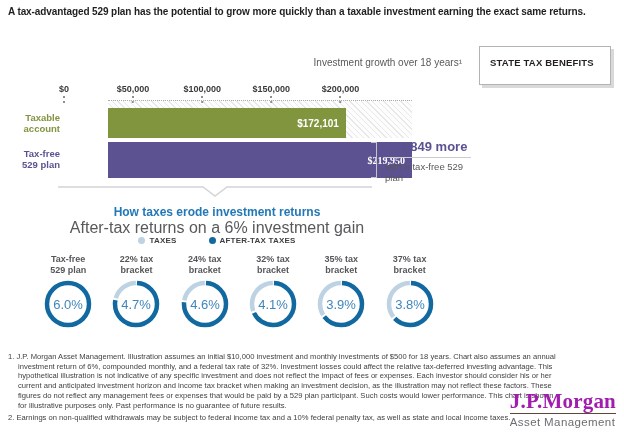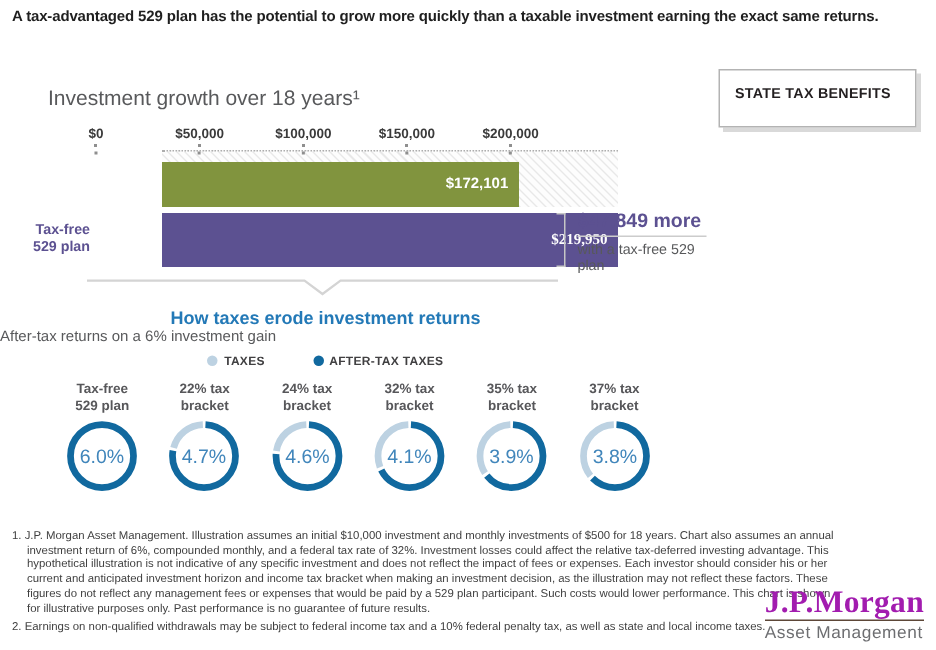--- a/index.html
+++ b/index.html
@@ -6,22 +6,22 @@
   body { background:#fff; }
   .page { position:relative; width:624px; height:433px; background:#ffffff;
           font-family:"Liberation Sans", sans-serif; overflow:hidden; }
 
   .headline { position:absolute; left:8px; top:6px; width:600px;
               font-size:10px; font-weight:bold; color:#1f1f1f; letter-spacing:-0.1px; }
 
   
   .g-title { position:absolute; left:20px; top:42px; width:440px; text-align:center;
              color:#2379b7; font-weight:bold; font-size:12px; }
-  .g-sub   { position:absolute; left:32px; top:57px; width:440px; text-align:left;
-             color:#58595b; font-size:14px; }
+  .g-sub   { position:absolute; left:22px; top:57px; width:440px; text-align:right;
+             color:#58595b; font-size:10px; }
 
   .x-axis { position:absolute; left:64px; top:84px; width:304px; height:20px; z-index:2; }
   .tick { position:absolute; transform:translateX(-50%); text-align:center; }
   .tick-label { font-size:9px; font-weight:bold; color:#3a3a3a; white-space:nowrap; }
   .tick-dots { width:0; border-left:2px dotted #8f8f8f; height:7px; margin:2px auto 0; }
 
   .plot { position:absolute; left:64px; top:100px; width:304px; height:77px;
           border-top:1px dotted #adadad;
           background-color:#fdfdfd;
           background-image:repeating-linear-gradient(45deg,#e8e8e8 0 1px,transparent 1px 4px);margin-left:44px; }
@@ -43,22 +43,22 @@
   .callout { position:absolute; left:385px; top:139px; width:92px; }
   .callout-amount { color:#5c5191; font-weight:bold; font-size:13px; white-space:nowrap; }
   .callout-rule { width:86px; border-bottom:1px solid #cccccc; margin:3px 0 3px; }
   .callout-caption { color:#58595b; font-size:9.5px; line-height:1.2; }
 
   .divider-svg { position:absolute; left:55px; top:185px; }
 
   
   .e-title { position:absolute; left:0; top:205px; width:434px; text-align:center;
              color:#2379b7; font-weight:bold; font-size:12px; }
-  .e-sub   { position:absolute; left:0; top:219px; width:434px; text-align:left;
-             color:#58595b; font-size:10px; }
+  .e-sub   { position:absolute; left:0; top:219px; width:434px; text-align:center;
+             color:#58595b; font-size:16px; }
   .legend { position:absolute; left:0; top:236px; width:434px;
             display:flex; justify-content:center; gap:32px; }
   .legend-item { display:flex; align-items:center; gap:4px; }
   .legend-dot { width:7px; height:7px; border-radius:50%; }
   .legend-label { font-size:8px; font-weight:bold; color:#414042; letter-spacing:0.2px; }
 
   .donut-row { position:absolute; left:34px; top:254px; width:410px; display:flex; }
   .donut-cell { width:68.3px; text-align:center; }
   .donut-label { font-size:9px; font-weight:bold; color:#57575a; line-height:1.2;
                  height:23px; margin-bottom:2px; }
@@ -119,20 +119,24 @@
   <div class="plot">
     <div class="bar-sep"></div>
   <div class="bar bar-0" style="width: 78.2455%; background: rgb(129, 148, 62);">
         <span class="bar-value">$172,101</span>
       </div>
       <div class="bar bar-1" style="width: 100%; background: rgb(92, 81, 145); font-family: Liberation Serif, serif;">
         <span class="bar-value">$219,950</span>
       </div>
     </div>
 
+  <div class="ylabel ylabel-0" style="color: rgb(129, 148, 62);">
+    <div>Taxable</div>
+    <div>account</div>
+  </div>
   <div class="ylabel ylabel-1" style="color: rgb(92, 81, 145);">
     <div>Tax-free</div>
     <div>529 plan</div>
   </div>
 
   <div class="bracket"></div>
   <div class="callout">
     <div class="callout-amount">$47,849 more</div>
     <div class="callout-rule"></div>
     <div class="callout-caption">with a tax-free 529 plan</div>

